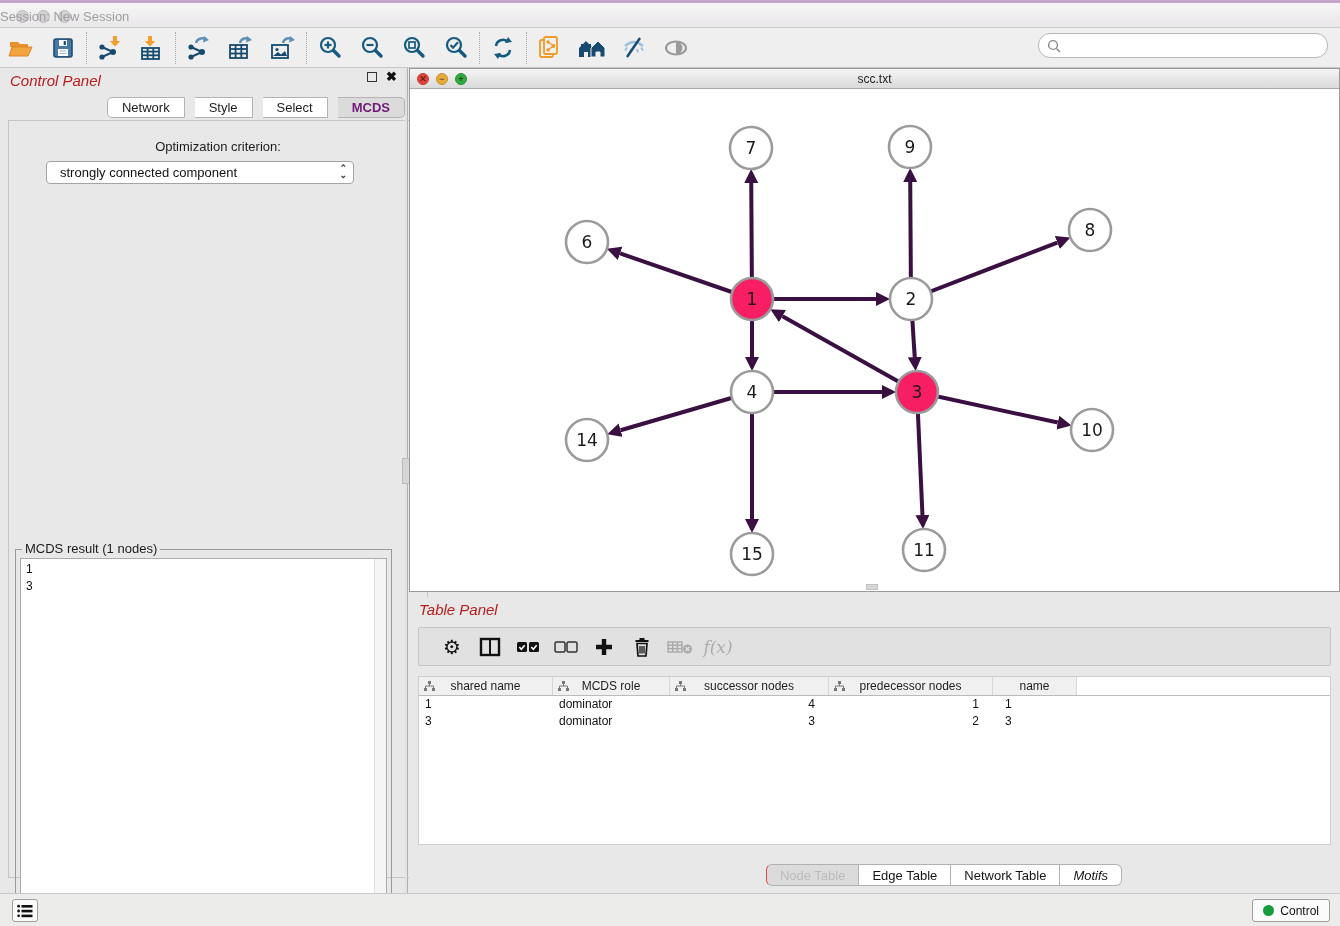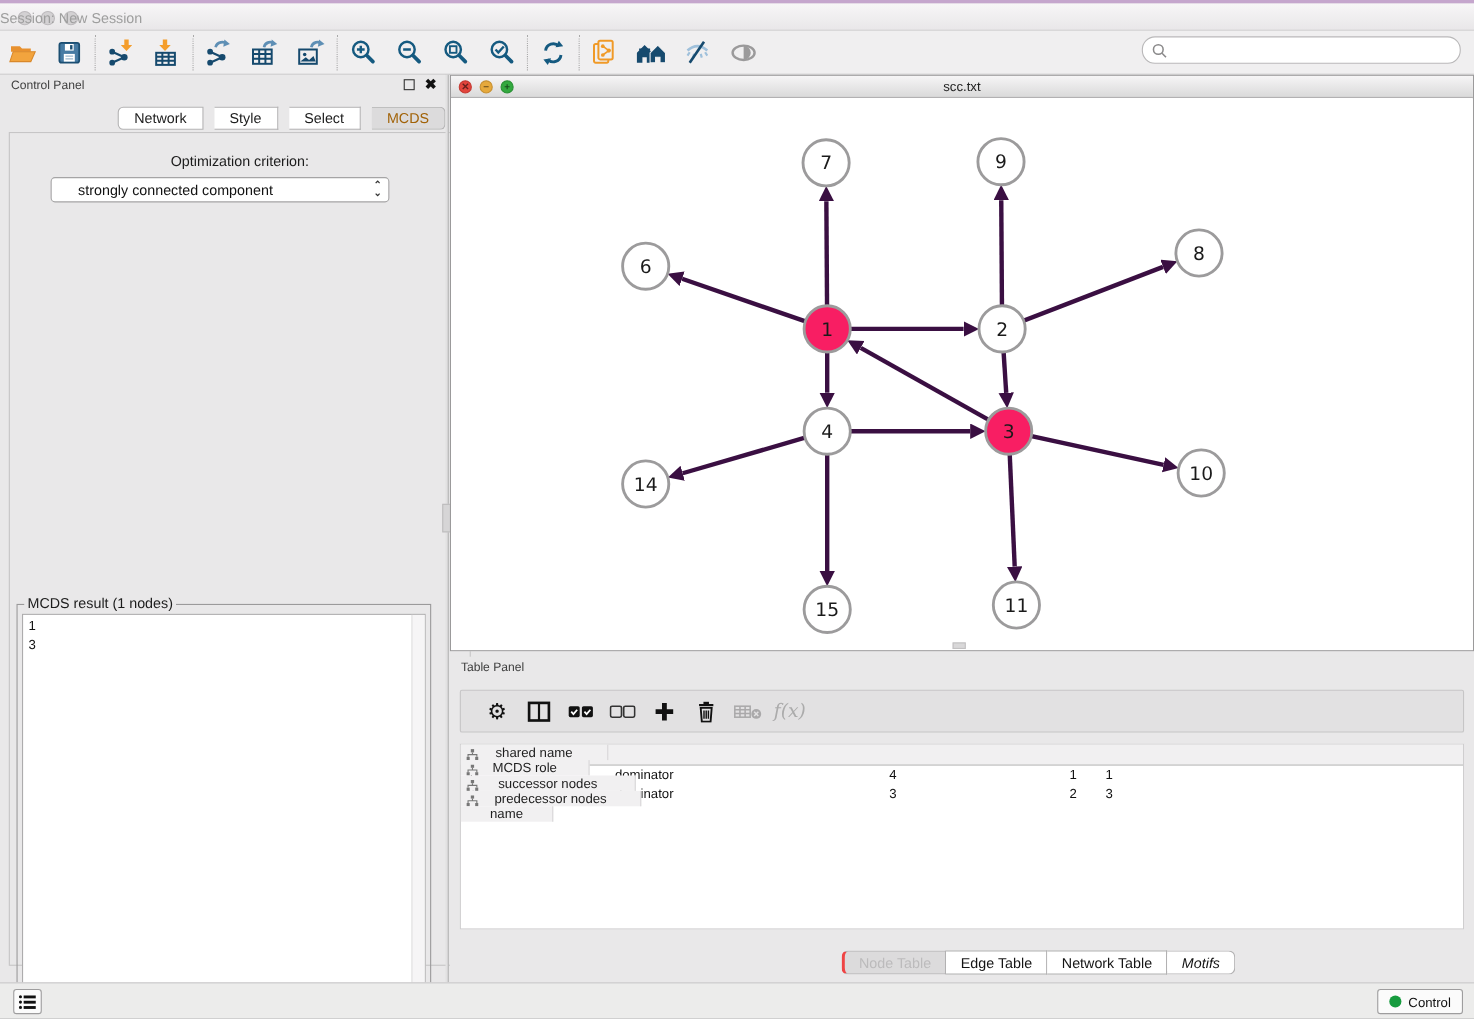--- a/index.html
+++ b/index.html
@@ -20,36 +20,36 @@
     background:#f0eff0; border-bottom:1px solid #c9c8c9; display:flex; align-items:center; }
   .tbtn { width:42px; height:34px; display:flex; align-items:center; justify-content:center; cursor:default; }
   .sep { width:1px; height:32px; border-left:1px dotted #a9a9a9; margin:0 2px; }
   .searchbox { position:absolute; right:12px; top:5px; width:290px; height:25px;
     background:#fff; border:1px solid #b9b8b9; border-radius:12px; display:flex; align-items:center; padding-left:8px; }
   .searchbox input { border:none; outline:none; flex:1; height:20px; font-size:13px; background:transparent; margin-left:5px;}
 
   
   .cpanel { position:absolute; left:0; top:68px; width:405px; height:825px; background:#e9e8e9; }
   .panel-head { height:24px; position:relative; }
-  .panel-title { position:absolute; left:10px; top:4px; font-size:11px; color:#404040; }
+  .panel-title { position:absolute; left:10px; top:4px; font-size:15px; color:#b91c1c;font-style:italic; }
   .panel-ctrls { position:absolute; right:8px; top:4px; display:flex; gap:9px; align-items:center; }
   .float-ico { width:10px; height:10px; border:1.5px solid #333; }
   .close-ico { font-size:13px; font-weight:900; color:#111; line-height:10px; }
   .cp-tabs { position:absolute; left:0; top:29px; width:100%; display:flex; justify-content:flex-end;gap:10px; }
   .cp-tab { height:21px; padding:0 14px; background:#fff; border:1px solid #b5b4b5; border-left:none;
     font-size:13px; color:#1d1d1d; display:flex; align-items:center; }
   .cp-tab:first-child { border-left:1px solid #b5b4b5; border-radius:5px 0 0 5px; }
   .cp-tab:last-child { border-radius:0 5px 5px 0; }
-  .cp-tab.disabled { background:#dcdbdc; color:#a16207; }
+  .cp-tab.disabled { background:#dcdbdc; color:#701a75;font-weight:bold; }
   .cp-body { position:absolute; left:8px; top:52px; width:420px; height:758px;
     border:1px solid #c6c5c6; background:#e9e8e9; }
   .opt-label { text-align:center; margin-top:18px; font-size:13px; color:#1c1c1c; }
   .selectbox { position:absolute; left:37px; top:40px; width:308px; height:23px; background:#fff;
     border:1px solid #a5a4a5; border-radius:4px; font-size:13px; color:#111;
-    display:flex; align-items:center; padding-left:24px; }
+    display:flex; align-items:center; padding-left:13px; }
   .spin { position:absolute; right:6px; top:2px; display:flex; flex-direction:column; line-height:8px;
     font-size:9px; color:#333; font-weight:700; }
   .cp-buttons { position:absolute; left:0; top:83px; width:100%; display:flex; justify-content:center; gap:15px; }
   .btn { height:22px; background:#fff; border:1px solid #a5a4a5; border-radius:4px;
     font-size:13px; color:#111; padding:0 14px; display:flex; align-items:center; }
   .fieldset { position:absolute; left:6px; top:428px; width:377px; height:376px;
     border:1px solid #9b9a9b; }
   .legend { position:absolute; left:6px; top:-9px; background:#e9e8e9; padding:0 3px;
     font-size:13px; color:#1c1c1c; }
   .resultarea { position:absolute; left:4px; top:8px; right:4px; bottom:5px; background:#fff;
@@ -77,33 +77,33 @@
   .canvas-handle { position:absolute; left:456px; bottom:1px; width:12px; height:6px; background:#d9d8d9; border:1px solid #c2c1c2; }
 
   
   .tpanel { position:absolute; left:409px; top:597px; width:1054px; height:296px; background:#e9e8e9; }
   .t-toolbar { position:absolute; left:9px; top:30px; width:913px; height:39px; background:#e2e1e2;
     border:1px solid #c6c5c6; border-radius:2px; display:flex; align-items:center; padding-left:14px; gap:0; }
   .t-ico { width:38px; height:32px; display:flex; align-items:center; justify-content:center; }
   .gear-glyph { font-family:"DejaVu Sans", sans-serif; font-size:20px; color:#111; }
   .fx-glyph { font-family:"DejaVu Serif", serif; font-style:italic; font-size:17px; color:#ababab; }
   .tablewrap { position:absolute; left:9px; top:79px; width:913px; height:169px; background:#fff; border:1px solid #cfcecf; }
-  .thead { display:flex; height:19px; background:#f1f0f1; border-bottom:1px solid #bcbbbc;flex-direction:column; }
+  .thead { display:flex; height:19px; background:#f1f0f1; border-bottom:1px solid #bcbbbc; }
   .th { position:relative; display:flex; align-items:center; justify-content:center; font-size:12px; color:#1d1d1d;
     border-right:1px solid #d7d6d7; background:#f1f0f1; }
   .th .hico { position:absolute; left:5px; top:4px; }
   .th.noico { justify-content:center; }
   .trow { display:flex; height:17px; font-size:12px; color:#111; }
   .td { padding:1px 6px; white-space:nowrap; }
   .td.r { text-align:right; padding-right:14px; }
   .td.namecol { padding-left:12px; }
   .t-tabs { position:absolute; left:0; bottom:7px; width:100%; display:flex; justify-content:center; }
   .t-tab { height:22px; padding:0 13px; background:#fff; border:1px solid #b2b1b2; border-left:none;
     font-size:13px; color:#141414; display:flex; align-items:center; font-weight:500;}
-  .t-tab:first-child { border-left:3px solid #ef4444; border-radius:6px 0 0 6px;margin-left:16px; }
+  .t-tab:first-child { border-left:1px solid #ef4444; border-radius:6px 0 0 6px;margin-left:16px; }
   .t-tab:last-child { border-radius:0 6px 6px 0;font-style:italic; }
   .t-tab.disabled { background:#dcdbdc; color:#bcbbbc; }
 
   
   .statusbar { position:absolute; left:0; bottom:0; width:1340px; height:33px; background:#ececeb; border-top:1px solid #c9c8c9; }
   .list-btn { position:absolute; left:12px; top:5px; width:26px; height:23px; background:#fbfbfb;
     border:1px solid #9e9d9e; border-radius:3px; display:flex; align-items:center; justify-content:center; }
   .mem-btn { position:absolute; right:10px; top:5px; height:23px; background:#fbfbfb; border:1px solid #9e9d9e;
     border-radius:3px; display:flex; align-items:center; gap:6px; padding:0 10px; font-size:12px; color:#111; }
   .mem-dot { width:11px; height:11px; border-radius:50%; background:#169b3e; }

